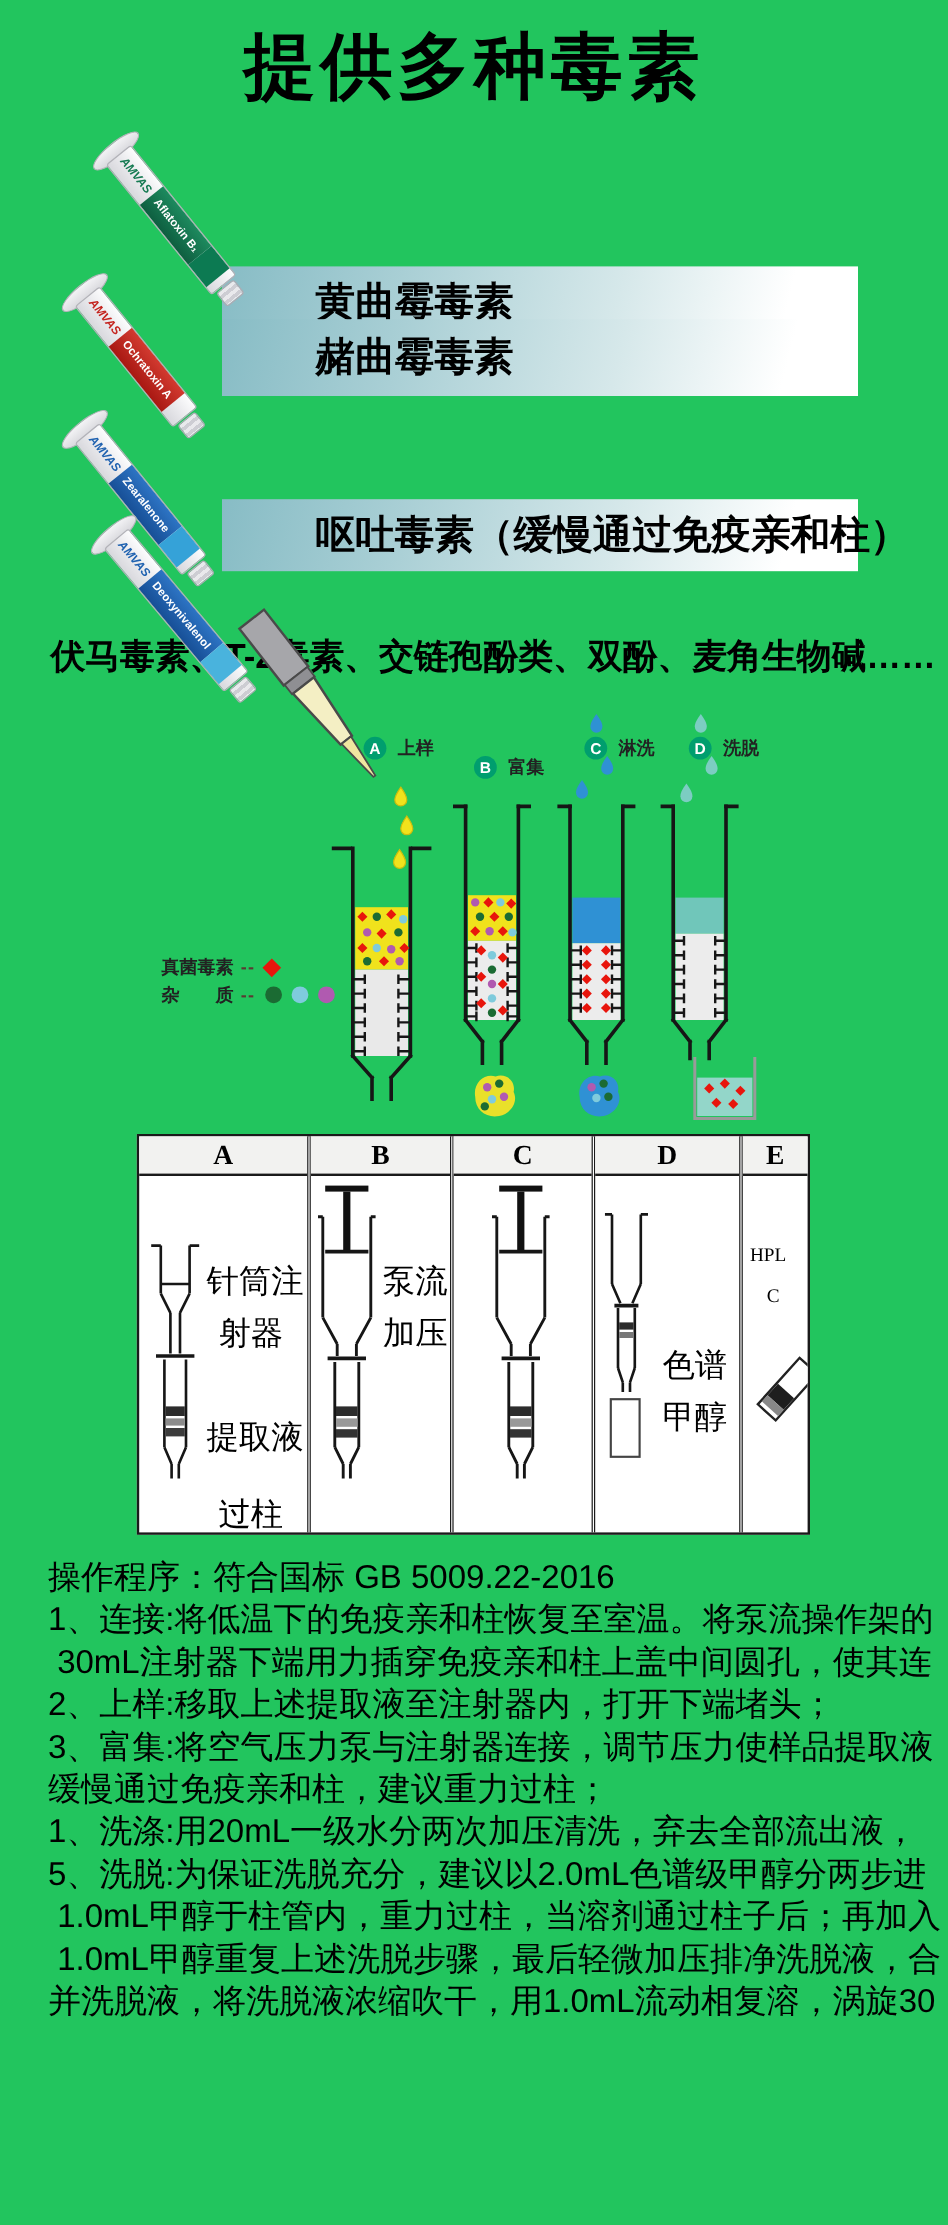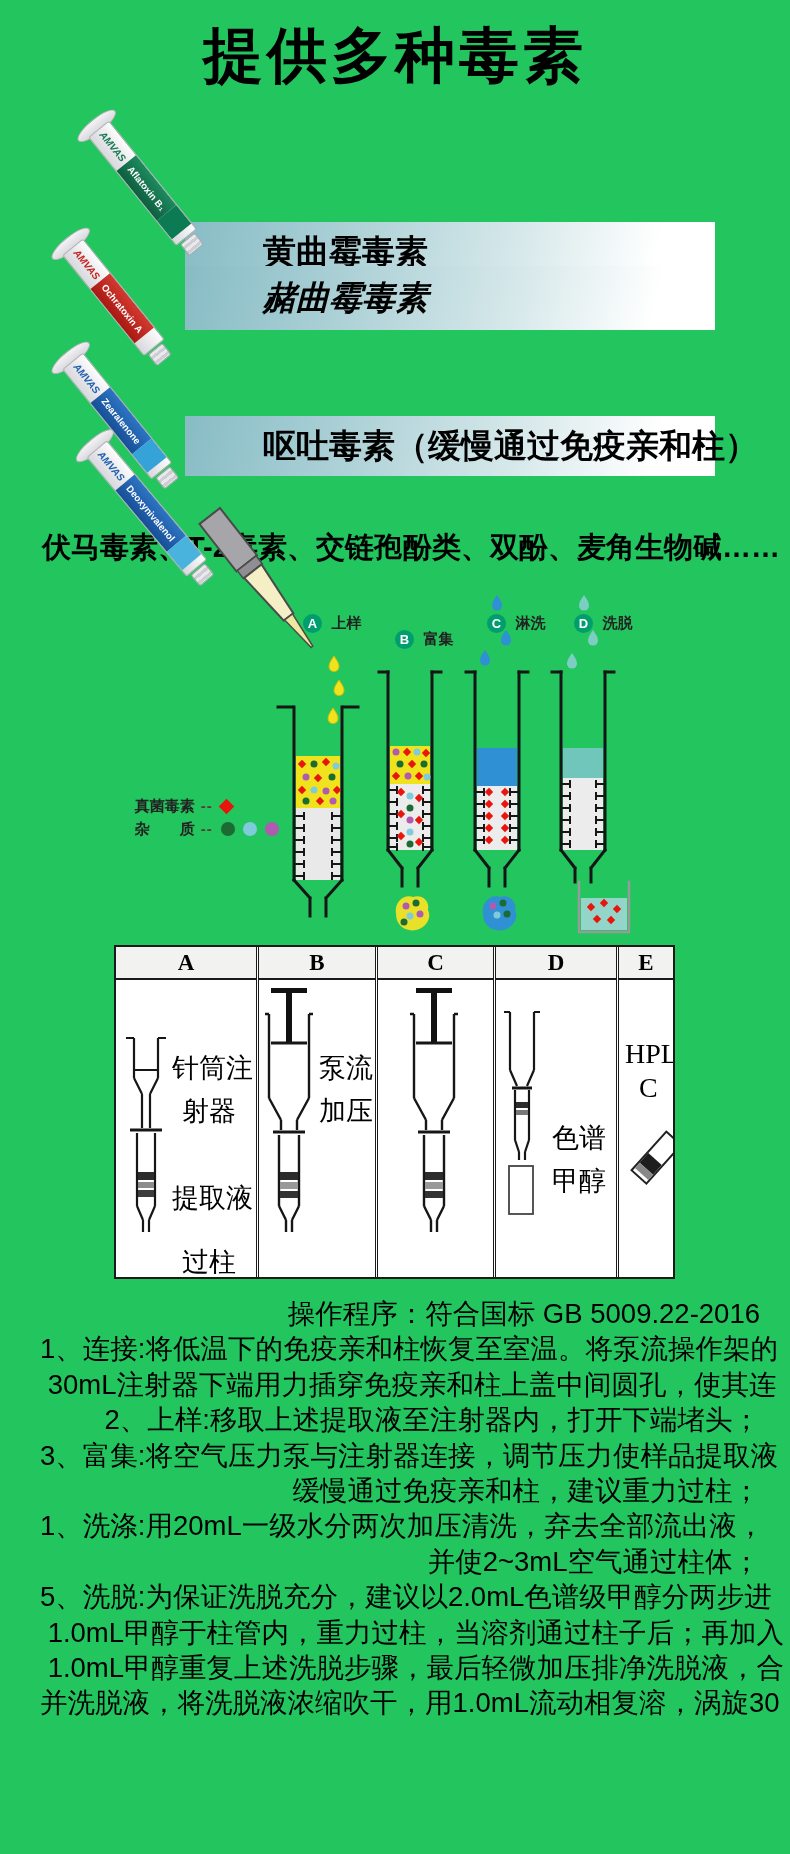--- a/index.html
+++ b/index.html
@@ -9,21 +9,21 @@
   
   .title{position:absolute;top:16px;left:0;width:100%;text-align:center;
          font-size:60px;font-weight:900;letter-spacing:4px;}
 
   
   .banner{position:absolute;left:185px;width:530px;
           background:linear-gradient(104deg,#87bcc5 0%,#a9cfd5 28%,#d6e8ea 62%,#ffffff 88%);}
   .banner .btxt{position:absolute;left:78px;top:50%;transform:translateY(-50%);
           font-size:33px;font-weight:800;white-space:nowrap;}
   #banner1{top:178px;height:60px;margin-top:44px;}
-  #banner2{top:266px;height:64px;font-style:italic;}
+  #banner2{top:266px;height:64px;}
   #banner3{top:348px;height:58px;}
   #banner4{top:416px;height:60px;}
 
   
   .syr{position:absolute;display:flex;align-items:center;transform-origin:0 50%;z-index:5;}
   .syr .cap{width:13px;height:46px;background:linear-gradient(90deg,#f4f4f6,#d5d5da);
             border:1px solid #b4b4ba;border-radius:50%;}
   .syr .barrel{display:flex;align-items:center;height:25px;border:1px solid #b2b2b8;
             background:linear-gradient(180deg,#fcfcfd,#d8d8dd);border-radius:3px;
             margin-left:-4px;overflow:hidden;}
@@ -65,24 +65,24 @@
 
   
   .ptable{position:absolute;left:114px;top:945px;width:561px;height:334px;
           border:2px solid #1a1a1a;display:flex;box-sizing:border-box;background:#fff;}
   .tcol{position:relative;box-sizing:border-box;}
   .tcol + .tcol{border-left:3px double #1a1a1a;}
   .thead{height:31px;border-bottom:2px solid #1a1a1a;background:#f2f2f0;text-align:center;
          font-family:"Liberation Serif","DejaVu Serif",serif;font-size:23px;font-weight:bold;line-height:31px;}
   .tbody{position:relative;height:297px;overflow:hidden;}
   .cellline{position:absolute;font-size:27px;color:#000;white-space:nowrap;}
-  .serifline{position:absolute;font-family:"Liberation Serif","DejaVu Serif",serif;font-size:28px;}
-
-  
-  .proc{position:absolute;left:40px;top:1296px;width:720px;font-size:27.5px;line-height:35.4px;color:#000;text-align:right;}
+  .serifline{position:absolute;font-family:"Liberation Serif","DejaVu Serif",serif;font-size:16px;}
+
+  
+  .proc{position:absolute;left:40px;top:1296px;width:720px;font-size:27.5px;line-height:35.4px;color:#000;}
   .proc div{white-space:pre;}
 
   svg .ln{stroke:#161616;fill:none;}
 </style>
 </head>
 <body>
 
 <div id="page">
 
   <div class="title">提供多种毒素</div>
@@ -380,20 +380,19 @@
   </div>
 
   <div class="proc">
     <div>操作程序：符合国标 GB 5009.22-2016</div>
     <div>1、连接:将低温下的免疫亲和柱恢复至室温。将泵流操作架的</div>
     <div> 30mL注射器下端用力插穿免疫亲和柱上盖中间圆孔，使其连</div>
     <div>2、上样:移取上述提取液至注射器内，打开下端堵头；</div>
     <div>3、富集:将空气压力泵与注射器连接，调节压力使样品提取液</div>
     <div>缓慢通过免疫亲和柱，建议重力过柱；</div>
     <div>1、洗涤:用20mL一级水分两次加压清洗，弃去全部流出液，</div>
-    <div>并使2~3mL空气通过柱体；</div>
     <div>5、洗脱:为保证洗脱充分，建议以2.0mL色谱级甲醇分两步进</div>
     <div> 1.0mL甲醇于柱管内，重力过柱，当溶剂通过柱子后；再加入</div>
     <div> 1.0mL甲醇重复上述洗脱步骤，最后轻微加压排净洗脱液，合</div>
     <div>并洗脱液，将洗脱液浓缩吹干，用1.0mL流动相复溶，涡旋30</div>
   </div>
 
 </div>
 
 </body></html>

